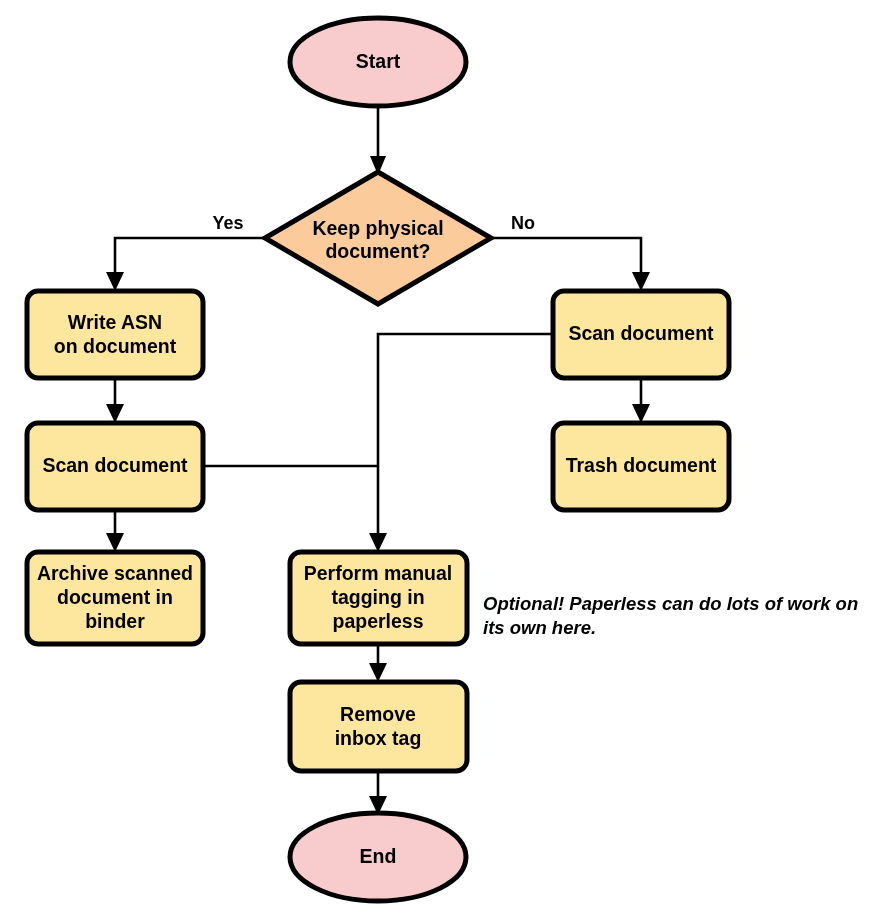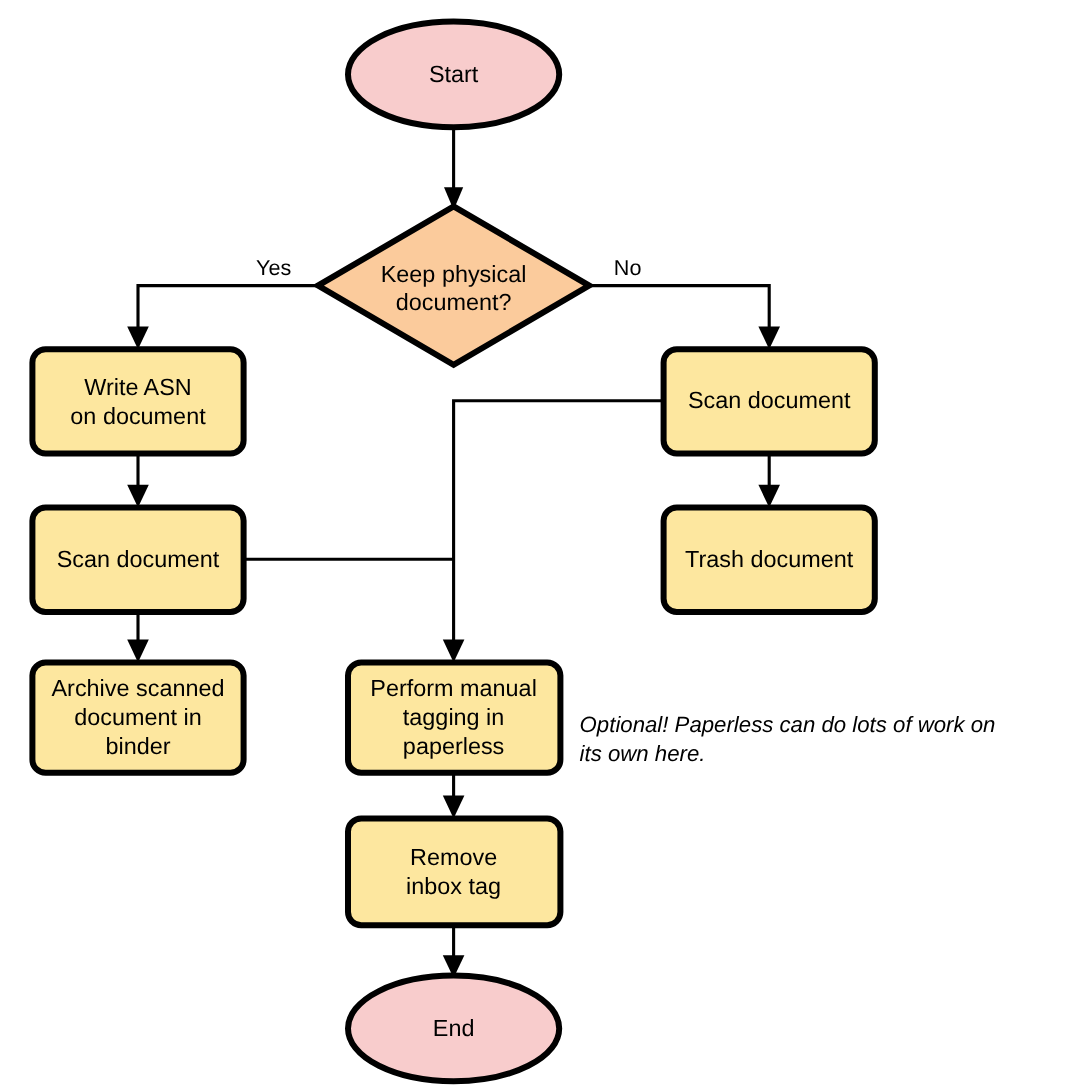--- a/index.html
+++ b/index.html
@@ -13,20 +13,21 @@
     height: 907px;
     font-family: "Liberation Sans", sans-serif;
     color: #000000;
     overflow: hidden;
   }
   #canvas {
     position: relative;
     width: 888px;
     height: 907px;
     background: #ffffff;
+    font-weight: bold;
   }
   svg#flow {
     position: absolute;
     top: 0;
     left: 0;
     width: 888px;
     height: 907px;
   }
   .node-text {
     font-family: "Liberation Sans", sans-serif;

